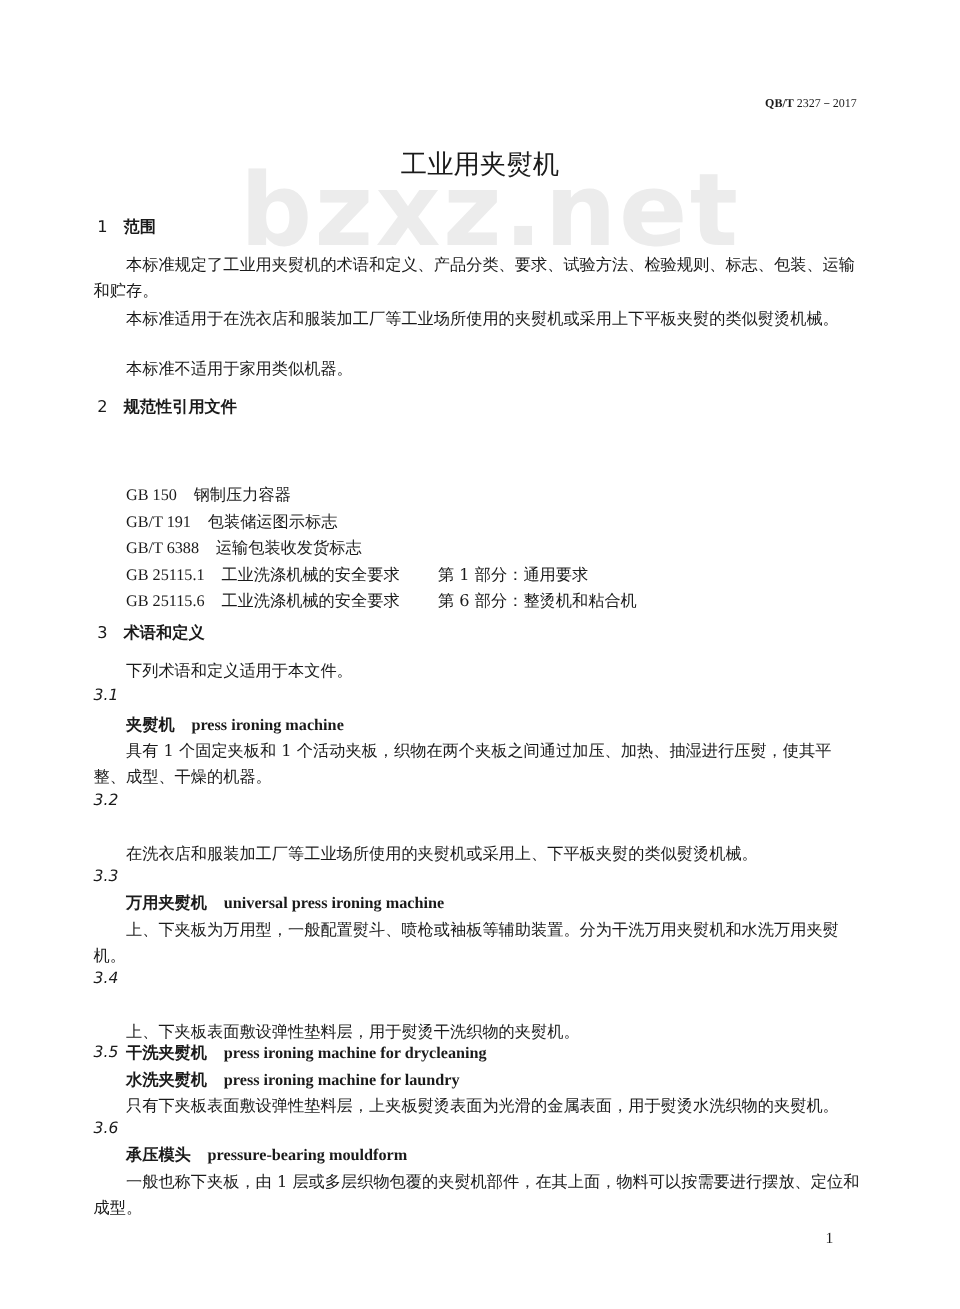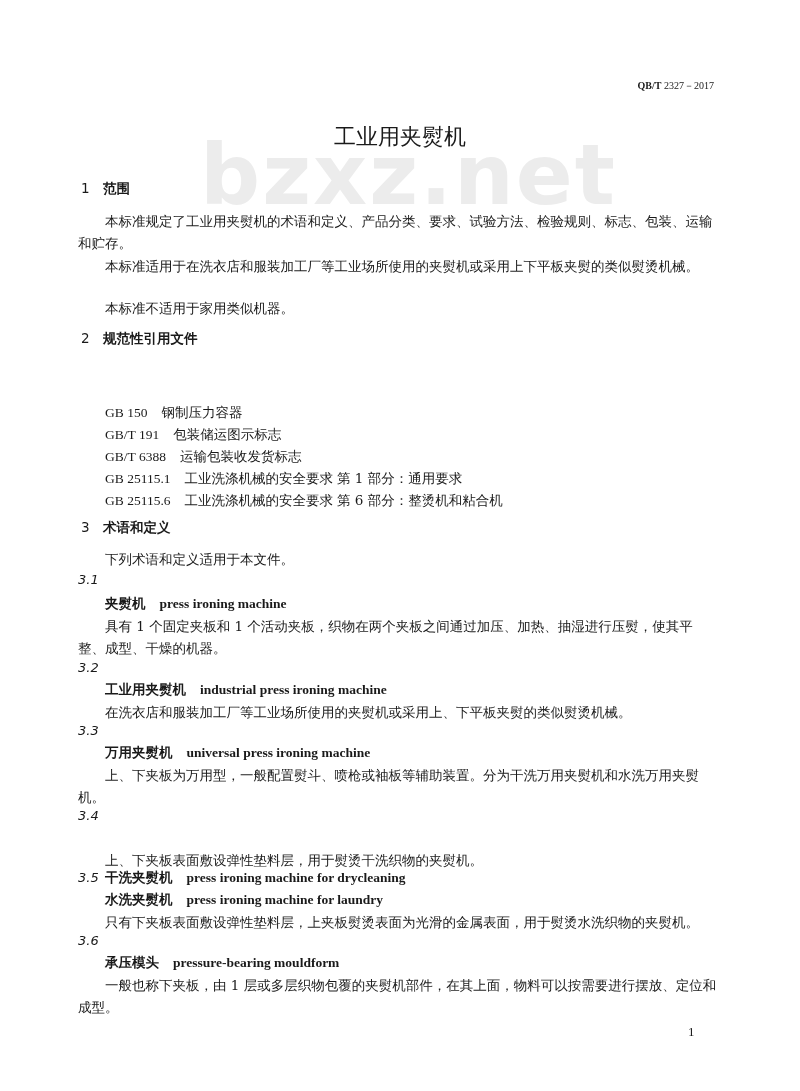--- a/index.html
+++ b/index.html
@@ -10,21 +10,21 @@
   .std-code .prefix { font-weight: bold; }
   .watermark { position: absolute; left: 200px; top: 133px; font-family: "DejaVu Sans", sans-serif;
                font-weight: bold; font-size: 84px; color: #ececec; letter-spacing: 2px; z-index: 0; line-height: 1; }
   .title { position: absolute; top: 122px; left: 0; width: 800px; text-align: center;
            font-family: "DejaVu Sans", sans-serif; font-size: 22px; z-index: 1; }
   .h { position: absolute; left: 81px; font-family: "DejaVu Sans", sans-serif; font-size: 13.5px; font-weight: bold; z-index: 1; }
   .h .num { display: inline-block; width: 22px; font-weight: normal; }
   .p { position: absolute; left: 78px; width: 640px; font-size: 13.5px; line-height: 22px; z-index: 1; text-indent: 27px; }
   .ref { position: absolute; left: 105px; font-size: 13.5px; z-index: 1; white-space: nowrap; }
   .ref .code { display: inline-block; margin-right: 14px; font-family: "Liberation Serif", serif; }
-  .ref .part { margin-left: 4px; }
+  .ref .part { margin-left: 32px; }
   .clause { position: absolute; left: 78px; font-family: "DejaVu Sans", sans-serif; font-size: 13px; z-index: 1; font-style: italic; }
   .term { position: absolute; left: 105px; font-size: 13.5px; font-weight: bold; z-index: 1; white-space: nowrap; }
   .term .en { font-family: "Liberation Serif", serif; margin-left: 14px; }
   .pageno { position: absolute; left: 688px; top: 1024px; font-size: 13px; font-family: "Liberation Serif", serif; }
 </style>
 </head>
 <body>
 
 <div class="page">
 
@@ -68,23 +68,20 @@
   </div>
   <div class="p" style="top:548px">下列术语和定义适用于本文件。</div>
 
   <div class="clause" style="top:572px">3.1</div>
   <div class="term" style="top:595px">
     <span>夹熨机</span><span class="en">press ironing machine</span>
   </div>
   <div class="p" style="top:615px">具有 1 个固定夹板和 1 个活动夹板，织物在两个夹板之间通过加压、加热、抽湿进行压熨，使其平整、成型、干燥的机器。</div>
 
   <div class="clause" style="top:660px">3.2</div>
-  <div class="term" style="top:681px">
-    <span>工业用夹熨机</span><span class="en">industrial press ironing machine</span>
-  </div>
   <div class="p" style="top:701px">在洗衣店和服装加工厂等工业场所使用的夹熨机或采用上、下平板夹熨的类似熨烫机械。</div>
 
   <div class="clause" style="top:723px">3.3</div>
   <div class="term" style="top:744px">
     <span>万用夹熨机</span><span class="en">universal press ironing machine</span>
   </div>
   <div class="p" style="top:764px">上、下夹板为万用型，一般配置熨斗、喷枪或袖板等辅助装置。分为干洗万用夹熨机和水洗万用夹熨机。</div>
 
   <div class="clause" style="top:808px">3.4</div>
   <div class="term" style="top:869px">

